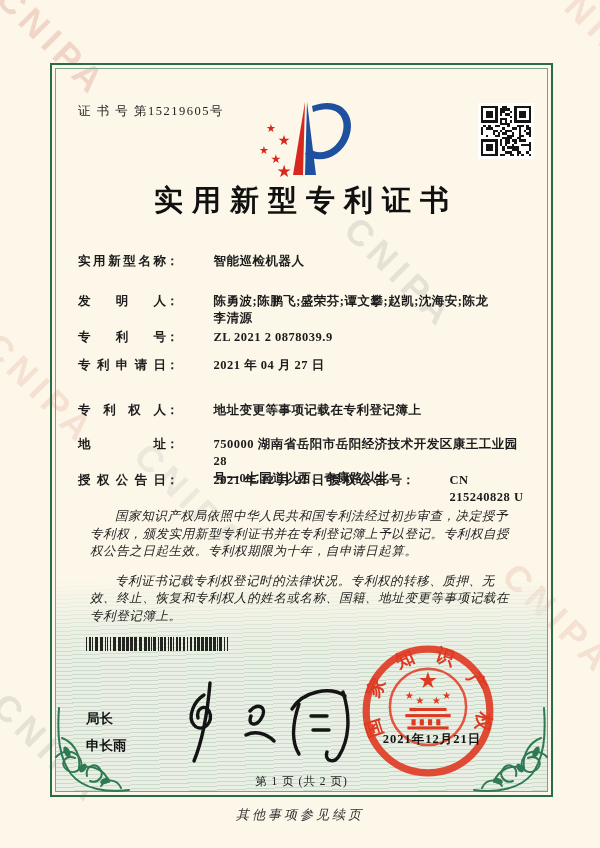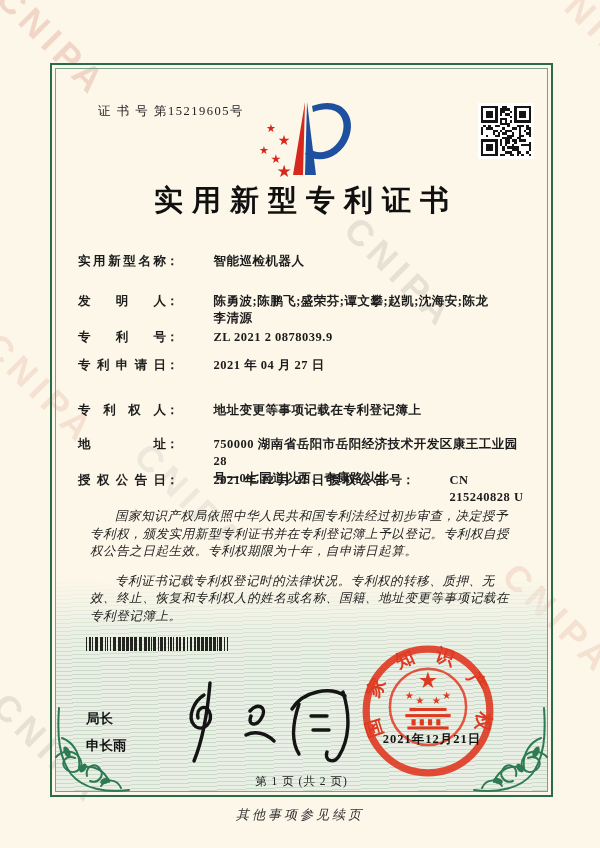--- a/index.html
+++ b/index.html
@@ -27,21 +27,21 @@
   .band{position:absolute;left:4px;right:4px;bottom:4px;height:212px;
         background:linear-gradient(to bottom, rgba(233,239,228,0) 0px, rgba(233,239,228,.85) 55px, #e9efe4 85px);}
   .band::after{content:"";position:absolute;inset:0;
         background:repeating-linear-gradient(178deg, rgba(125,165,130,.28) 0 1px, rgba(125,165,130,0) 1px 4px);
         -webkit-mask-image:linear-gradient(to bottom, transparent 0, rgba(0,0,0,.7) 60px, #000 90px);
         mask-image:linear-gradient(to bottom, transparent 0, rgba(0,0,0,.7) 60px, #000 90px);}
   .corner-orn{position:absolute;bottom:1px;z-index:4;}
   .corner-orn.left{left:1px;}
   .corner-orn.right{right:1px;transform:scaleX(-1);}
 
-  .cert-no{position:absolute;left:26px;top:38px;font-size:12.5px;letter-spacing:1.5px;color:#222;margin-left:20px;}
+  .cert-no{position:absolute;left:26px;top:38px;font-size:12.5px;letter-spacing:1.5px;color:#222;}
   .logo{position:absolute;left:203px;top:28px;}
   .qr{position:absolute;left:426px;top:38px;width:56px;height:56px;background:#fff;
       padding:3px;box-sizing:border-box;display:grid;grid-template-columns:repeat(21,1fr);grid-auto-rows:1fr;}
   .qr div{background:transparent;}
   .qr div.on{background:#151515;}
 
   .title{position:absolute;left:0;right:0;top:116px;text-align:center;
          font-size:29px;font-weight:bold;letter-spacing:9px;text-indent:9px;color:#101010;}
 
   .frow{position:absolute;left:26px;right:20px;font-size:12.5px;font-weight:600;

